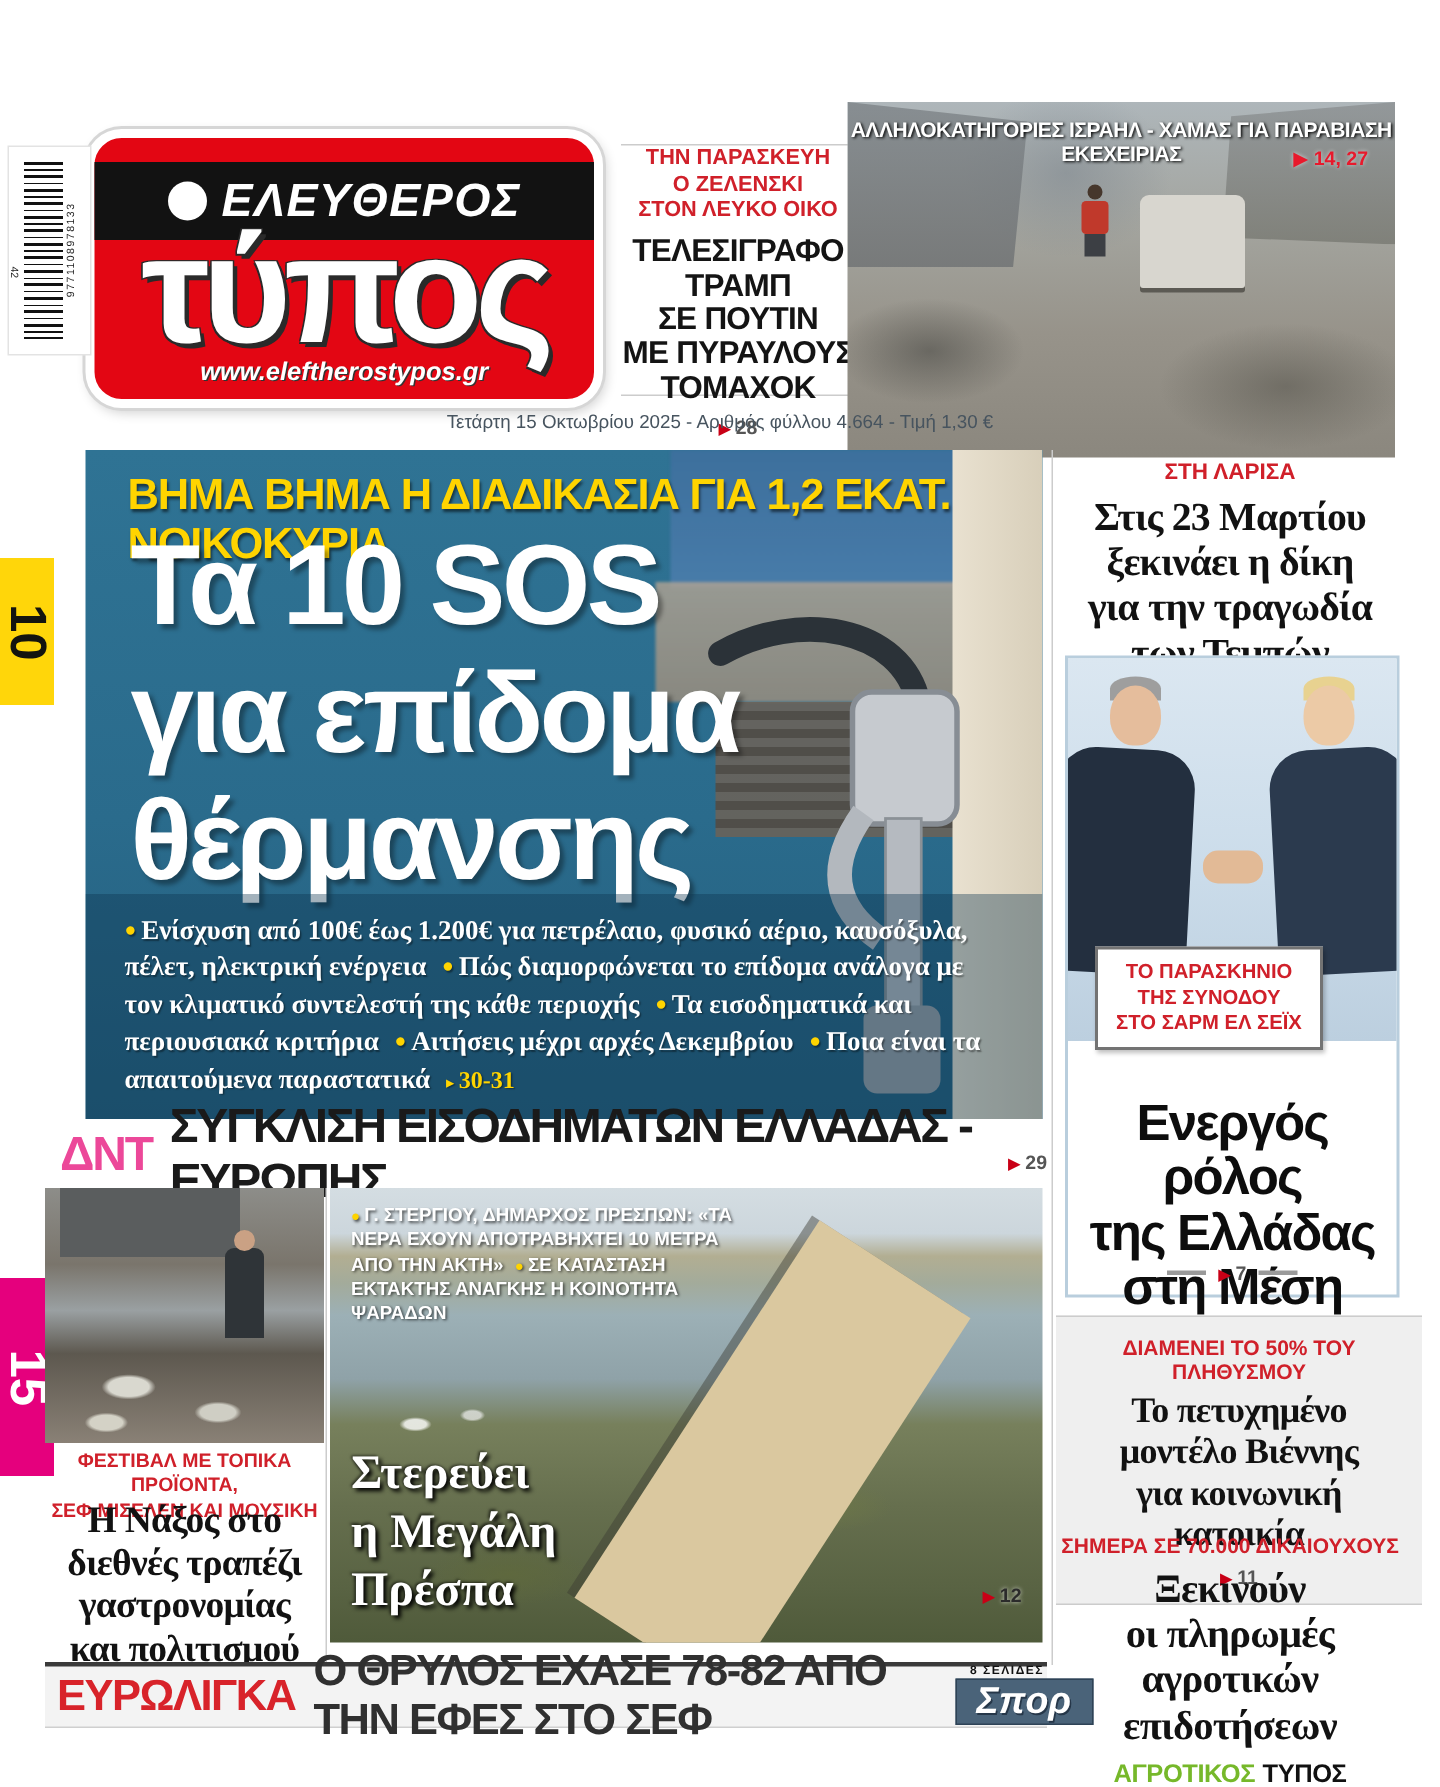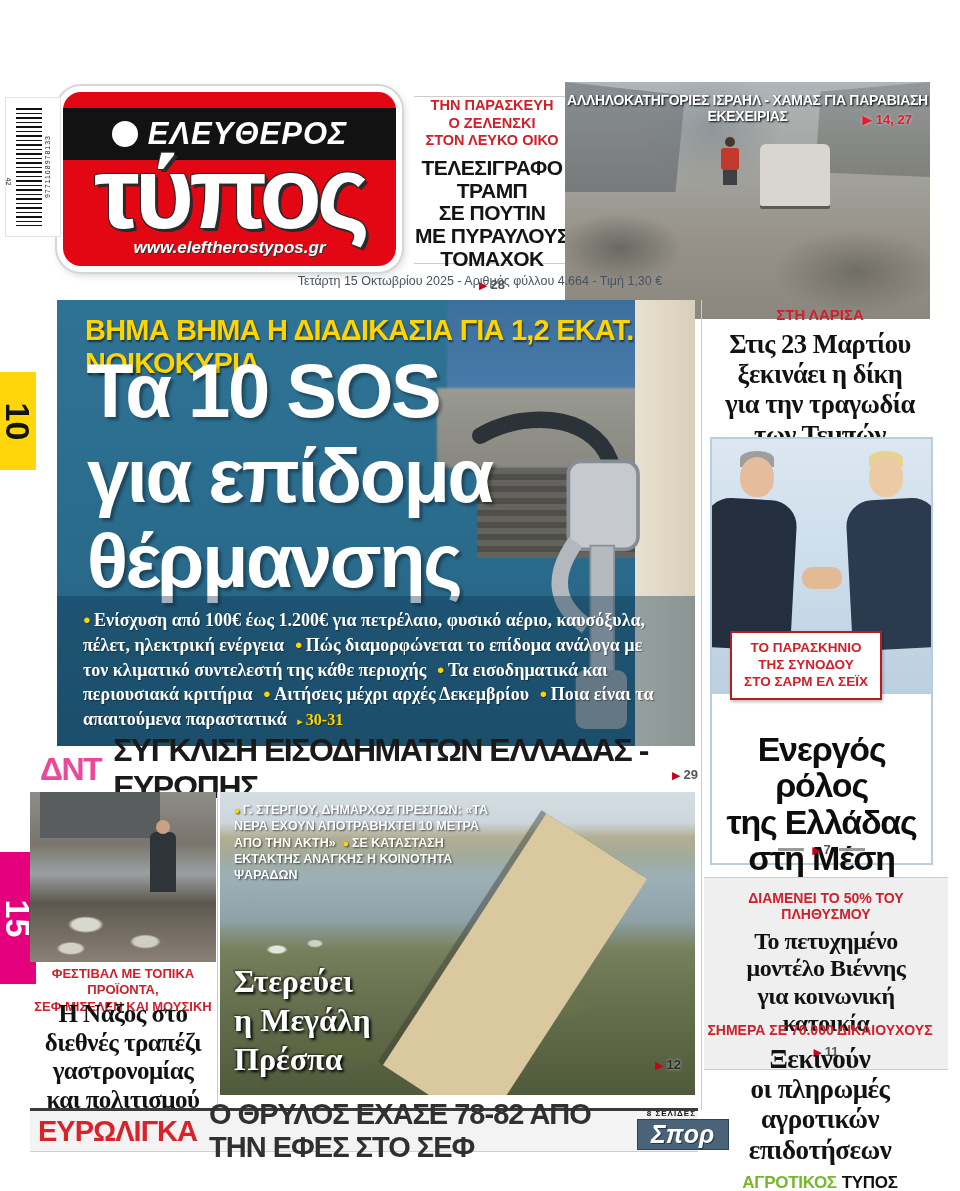--- a/index.html
+++ b/index.html
@@ -38,21 +38,21 @@
   .top-center { position:absolute; left:414px; top:96px; width:156px; height:168px; text-align:center;
     border-top:1px solid #ccc; border-bottom:1px solid #ccc; }
   .tc-kicker { color:#d0202a; font-weight:bold; font-size:14.5px; line-height:1.22; white-space:pre-line; }
   .tc-title { color:#141414; font-weight:800; font-size:21px; line-height:1.08; letter-spacing:-0.5px;
     margin-top:7px; white-space:pre-line; }
   .page-ref { font-size:13px; color:#555; font-weight:bold; }
   .arrow-icon { color:#c90016; font-size:11px; margin-right:3px; }
   .top-center .page-ref { display:block; margin-top:7px; }
 
   
-  .gaza { position:absolute; left:565px; top:82px; width:365px; height:237px; overflow:hidden;
+  .gaza { position:absolute; left:565px; top:68px; width:365px; height:237px; overflow:hidden;
     background:
       radial-gradient(90px 50px at 15% 70%, rgba(70,70,66,.55), transparent 70%),
       radial-gradient(120px 60px at 80% 80%, rgba(80,78,70,.5), transparent 70%),
       radial-gradient(100px 80px at 40% 20%, rgba(120,130,140,.5), transparent 70%),
       linear-gradient(180deg,#aeb6ba 0%,#a3a49e 35%,#97938a 65%,#8b877e 100%); }
   .gaza .bldg1 { position:absolute; left:0; top:0; width:120px; height:110px;
     background:linear-gradient(180deg,#7e8488,#6e7173); opacity:.8; clip-path:polygon(0 0,100% 12%,92% 100%,0 100%); }
   .gaza .bldg2 { position:absolute; left:250px; top:0; width:115px; height:95px;
     background:linear-gradient(180deg,#8a8e90,#75766f); opacity:.75; clip-path:polygon(5% 10%,100% 0,100% 100%,0 95%); }
   .gaza .van { position:absolute; left:195px; top:62px; width:70px; height:62px; background:#d8d6cf;
@@ -174,21 +174,21 @@
   .summit-photo .man.left { left:-10px; background:#232f3f; transform:rotate(3deg); }
   .summit-photo .man.right { right:-10px; background:#2b3a4e; transform:rotate(-3deg); }
   .summit-photo .head { position:absolute; width:34px; height:40px; border-radius:50% 50% 45% 45%; background:#e5bd9c; top:18px; }
   .summit-photo .head.left { left:28px; }
   .summit-photo .head.right { right:28px; background:#eccaa6; }
   .summit-photo .hair { position:absolute; width:34px; height:16px; border-radius:50% 50% 0 0; top:12px; }
   .summit-photo .hair.left { left:28px; background:#9e9e9e; }
   .summit-photo .hair.right { right:28px; background:#e8d290; }
   .summit-photo .hands { position:absolute; left:50%; top:128px; width:40px; height:22px; margin-left:-20px;
     background:#e0b априори; background-color:#e2ba96; border-radius:10px; }
-  .summit-label { position:absolute; left:18px; top:192px; width:152px; background:#fff; border:2px solid #b91c1c;
+  .summit-label { position:absolute; left:18px; top:192px; width:152px; background:#fff; border:2px solid #737373;
     padding:7px 4px; text-align:center; color:#d0202a; font-weight:800; font-size:13.5px; line-height:1.25;
     white-space:pre-line; box-shadow:1px 2px 3px rgba(0,0,0,.25); }
   .summit-title { position:absolute; left:0; right:0; top:292px; text-align:center; color:#0d0d0d;
     font-weight:800; font-size:34px; line-height:1.07; letter-spacing:-1.2px; white-space:pre-line; }
   .summit-ref { position:absolute; left:0; right:0; bottom:5px; text-align:center; }
   .summit-ref::before, .summit-ref::after { content:""; display:inline-block; width:26px; height:3px;
     background:#9a9a9a; vertical-align:3px; margin:0 8px; }
 
   .vienna { position:absolute; left:704px; top:877px; width:244px; text-align:center; background:#efefef;
     border-top:1px solid #ccc; border-bottom:1px solid #ccc; padding:12px 0 10px; }

